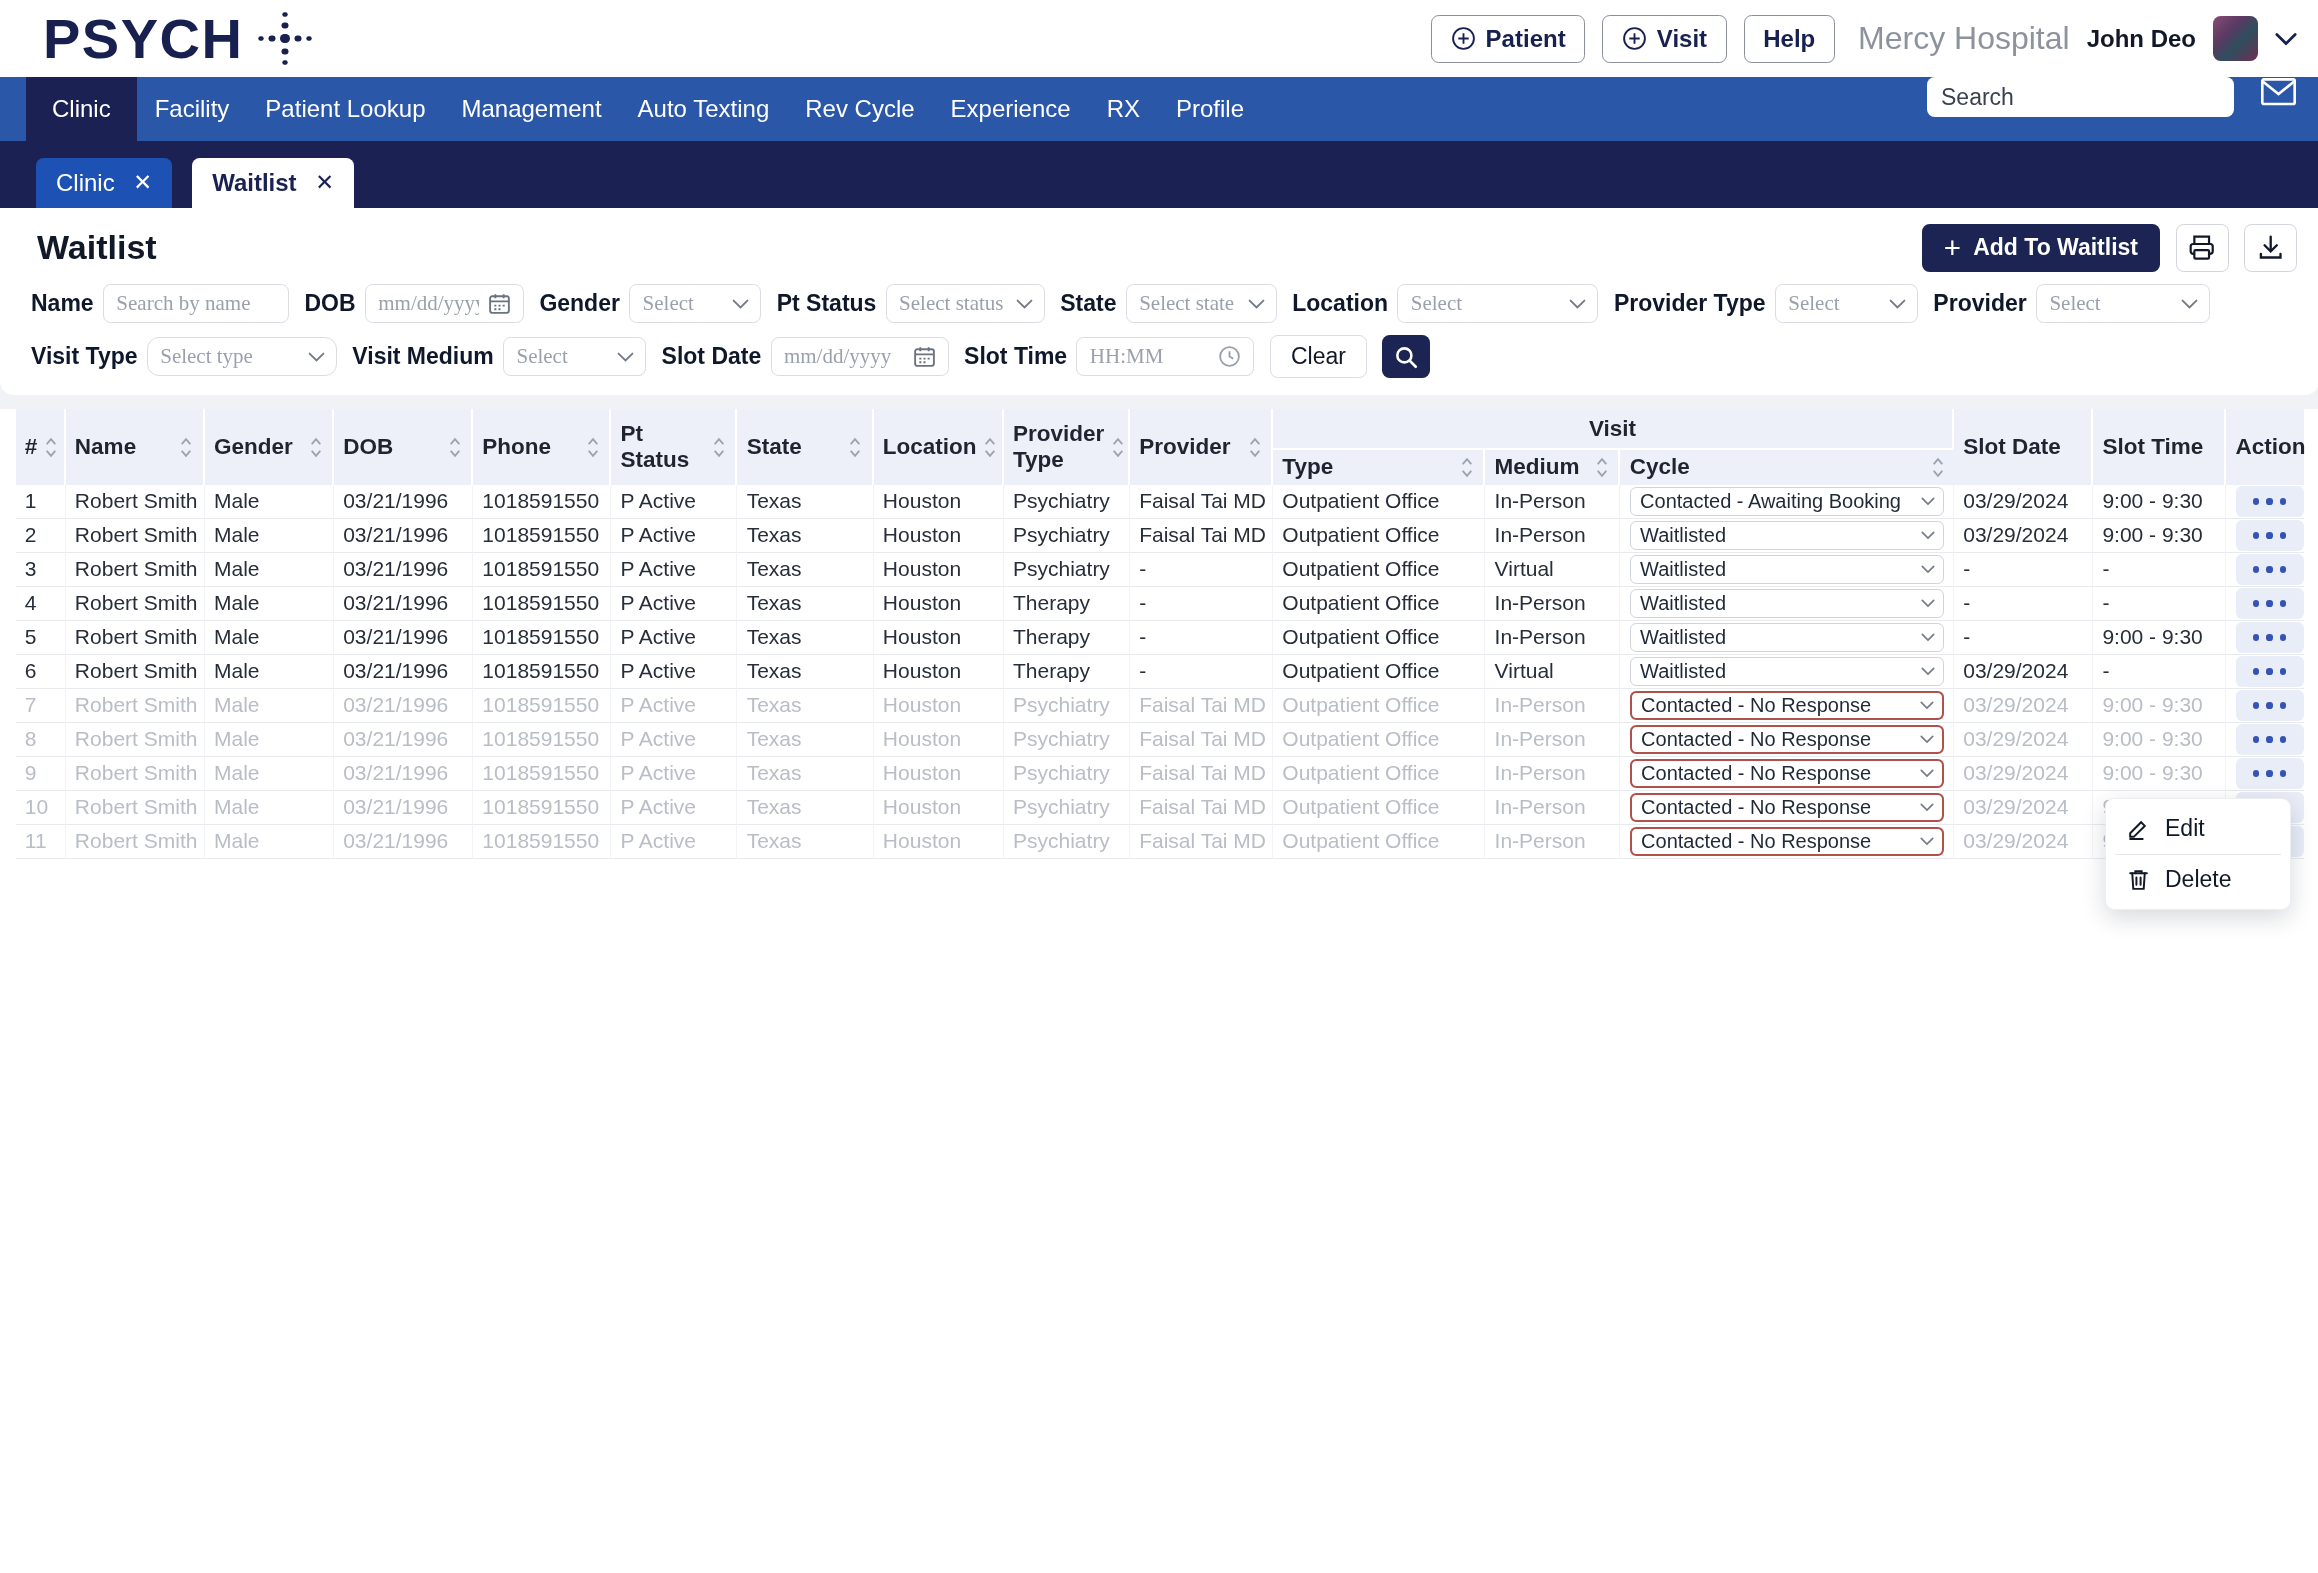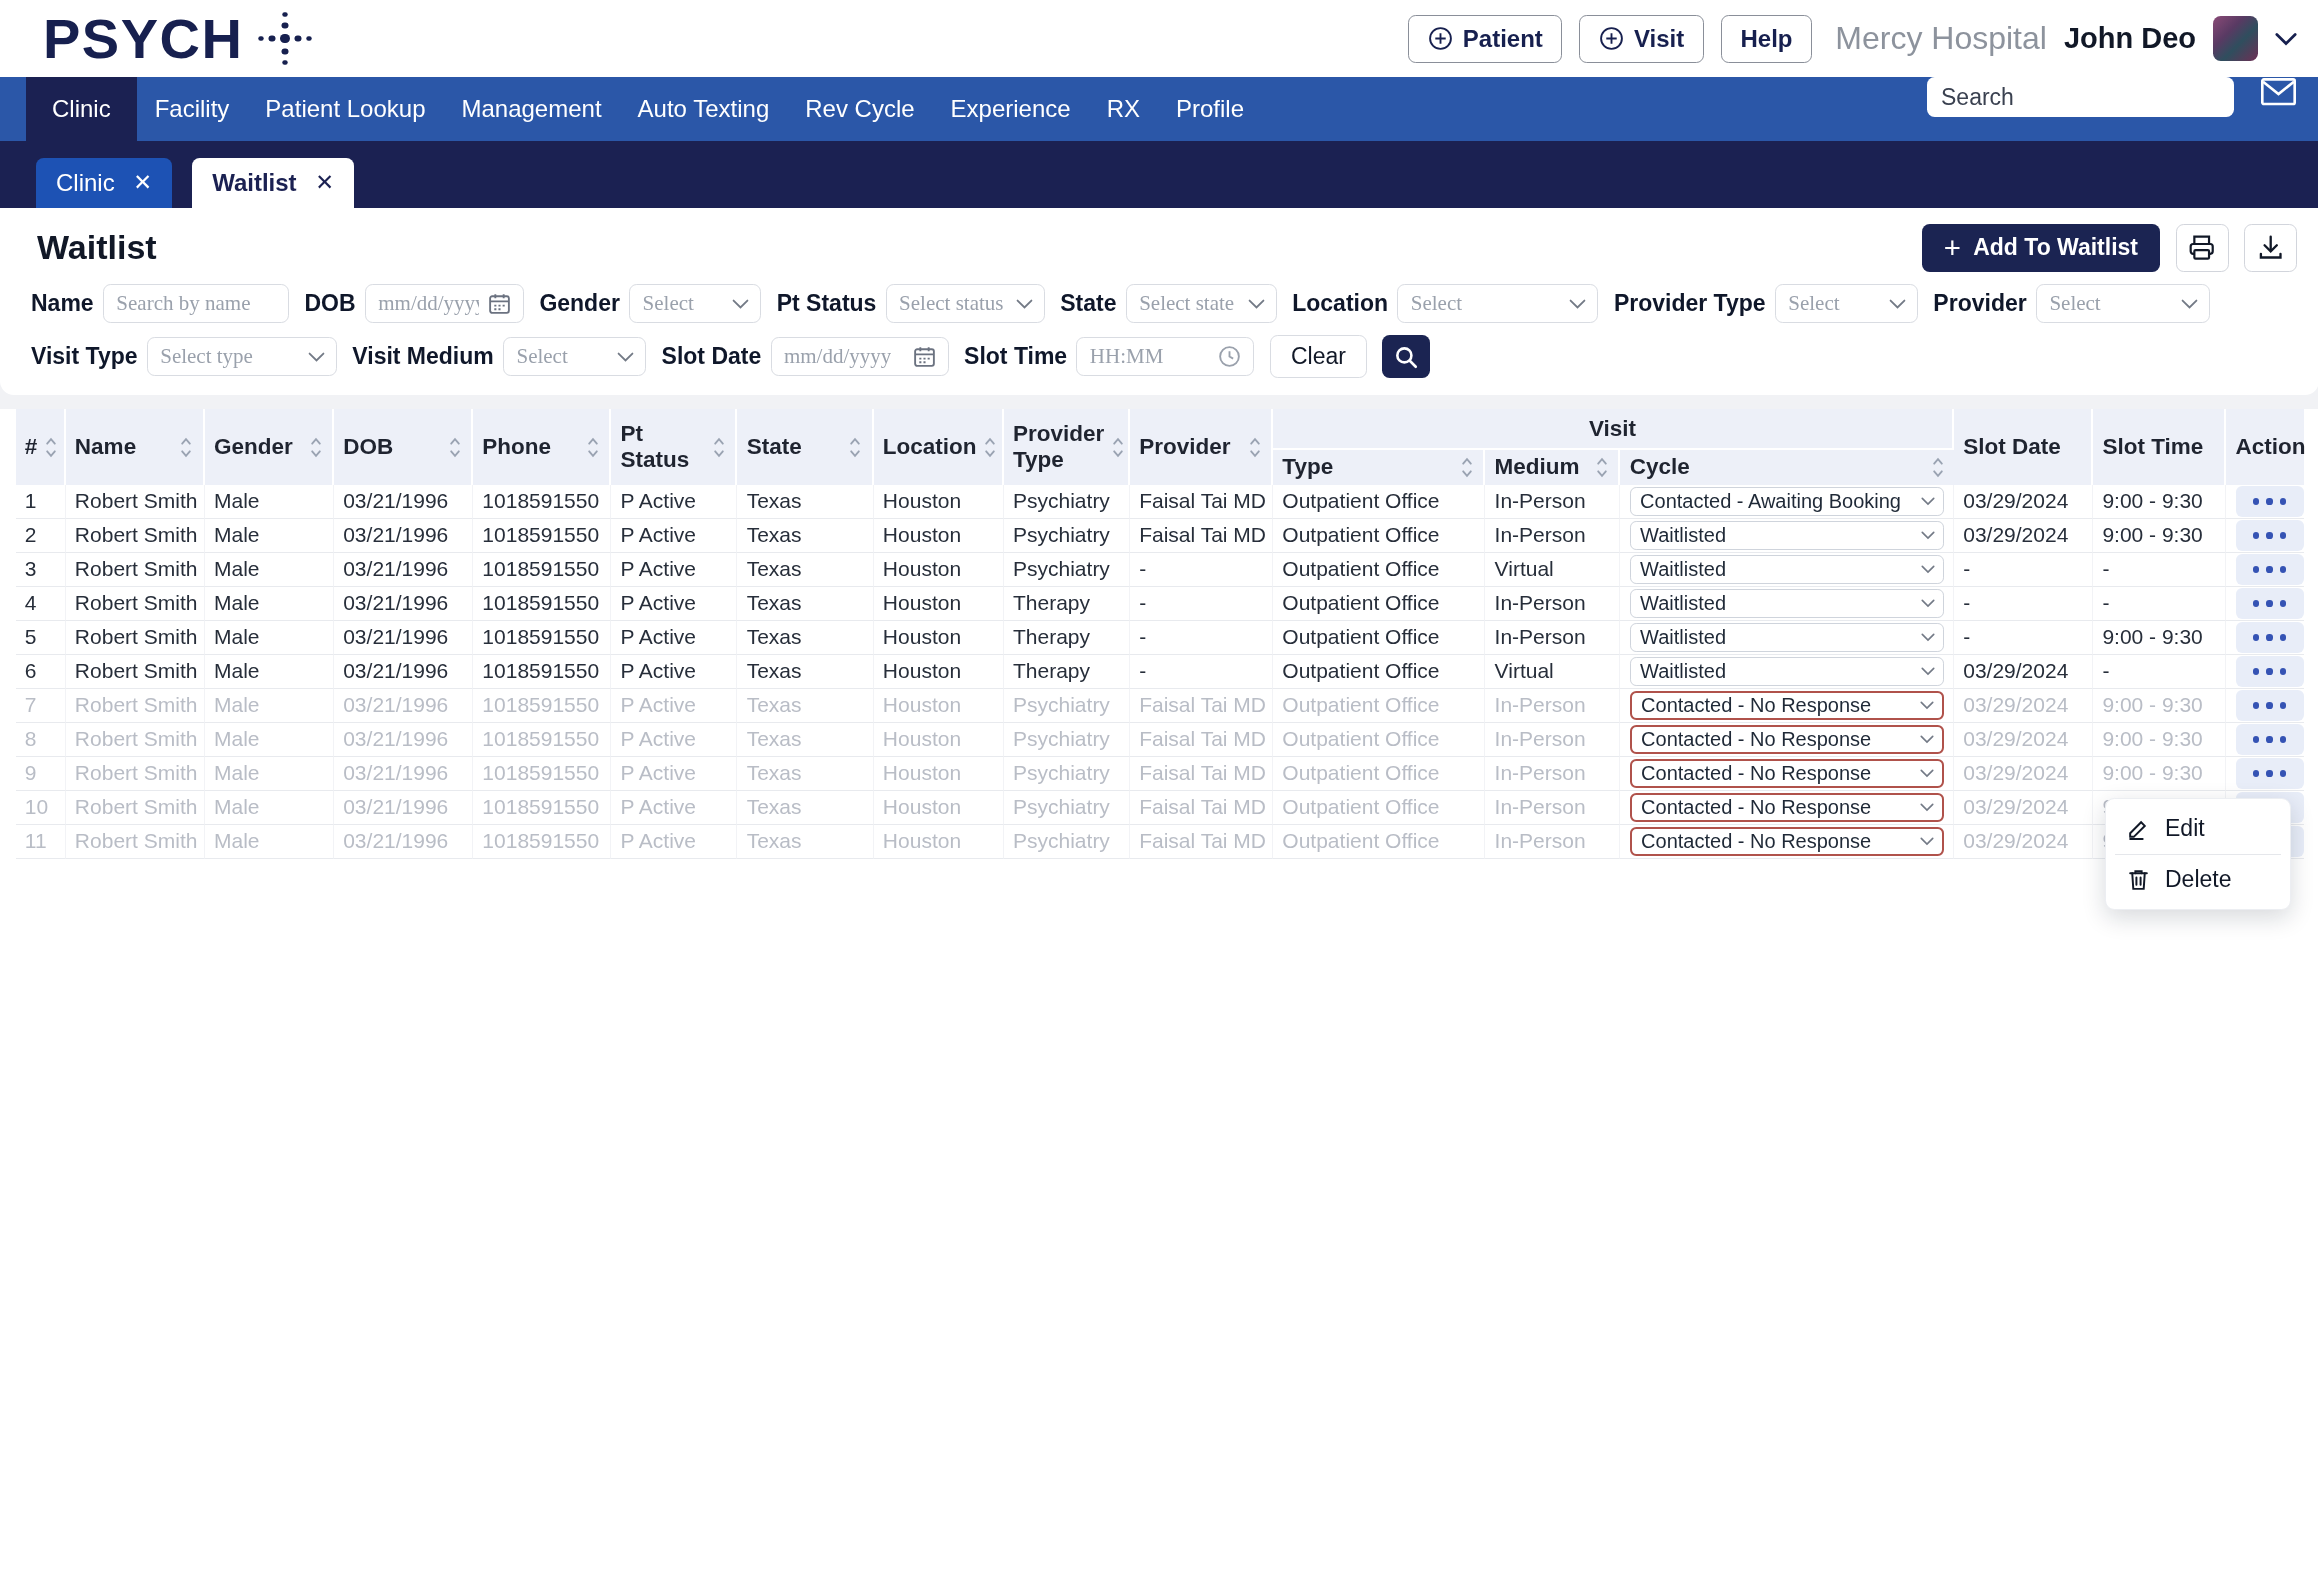--- a/index.html
+++ b/index.html
@@ -12,21 +12,21 @@
   .topbar{height:77px;background:#fff;display:flex;align-items:center;justify-content:space-between;padding:0 22px 0 43px;}
   .logo{display:flex;align-items:center;gap:26px;cursor:pointer;}
   .logo-text{font-size:56px;font-weight:800;letter-spacing:1.5px;color:#17204f;}
   .dotplus{width:9.3px;height:9.3px;border-radius:50%;background:#17204f;margin-left:11px;
     box-shadow:0 -13px 0 -1.5px #17204f,0 -24px 0 -2.3px #17204f,0 13px 0 -1.5px #17204f,0 24px 0 -2.3px #17204f,
     -13px 0 0 -1.5px #17204f,-24px 0 0 -2.3px #17204f,13px 0 0 -1.5px #17204f,24px 0 0 -2.3px #17204f;}
   .top-right{display:flex;align-items:center;gap:17px;}
   .tb-btn{height:48px;padding:0 18.6px;border:1.5px solid #8a8f99;border-radius:7.7px;background:#fff;
     display:flex;align-items:center;gap:10px;font-size:24px;font-weight:600;color:#17204f;cursor:pointer;}
   .hospital{color:#8d939d;font-size:32px;margin-left:6.2px;}
-  .username{color:#111827;font-size:29px;font-weight:700;}
+  .username{color:#111827;font-size:24px;font-weight:700;}
   .avatar{width:45px;height:45px;border-radius:7.7px;cursor:pointer;
     background:linear-gradient(135deg,#8a4a77 0%,#593a63 35%,#2f4e5e 60%,#6e2f55 100%);}
   
   .mainnav{height:64px;background:#2b57a8;display:flex;align-items:stretch;padding:0 22px 0 26px;}
   .nav-item{display:flex;align-items:center;padding:0 18px;font-size:24px;color:#fff;cursor:pointer;white-space:nowrap;}
   .nav-item.active{background:#1b2152;padding:0 26px;}
   .nav-right{margin-left:auto;display:flex;align-items:flex-start;gap:26px;}
   .nav-search{width:307px;height:40px;border:none;border-radius:7.7px;padding:0 14px;font-size:23px;color:#111827;outline:none;}
   .nav-search::placeholder{color:#3a4150;}
   
@@ -259,21 +259,21 @@
               <svg width="17" height="10" viewBox="0 0 22 13" fill="none" stroke="#737a86" stroke-width="2.4" stroke-linecap="round">
                 <path d="M2 2l9 9 9-9"></path>
               </svg>
             </span>
           </div>
         </div>
       </div>
     <div class="f-row">
         <div class="f-group">
           <span class="f-label">Visit Type</span>
-          <div class="f-control" style="width: 190px;">
+          <div class="f-control" style="width: 190px; border-radius: 12px;">
             <span class="ph">Select type</span>
             <span style="display: flex; align-items: center;">
               <svg width="17" height="10" viewBox="0 0 22 13" fill="none" stroke="#737a86" stroke-width="2.4" stroke-linecap="round">
                 <path d="M2 2l9 9 9-9"></path>
               </svg>
             </span>
           </div>
         </div>
         <div class="f-group">
           <span class="f-label">Visit Medium</span>

